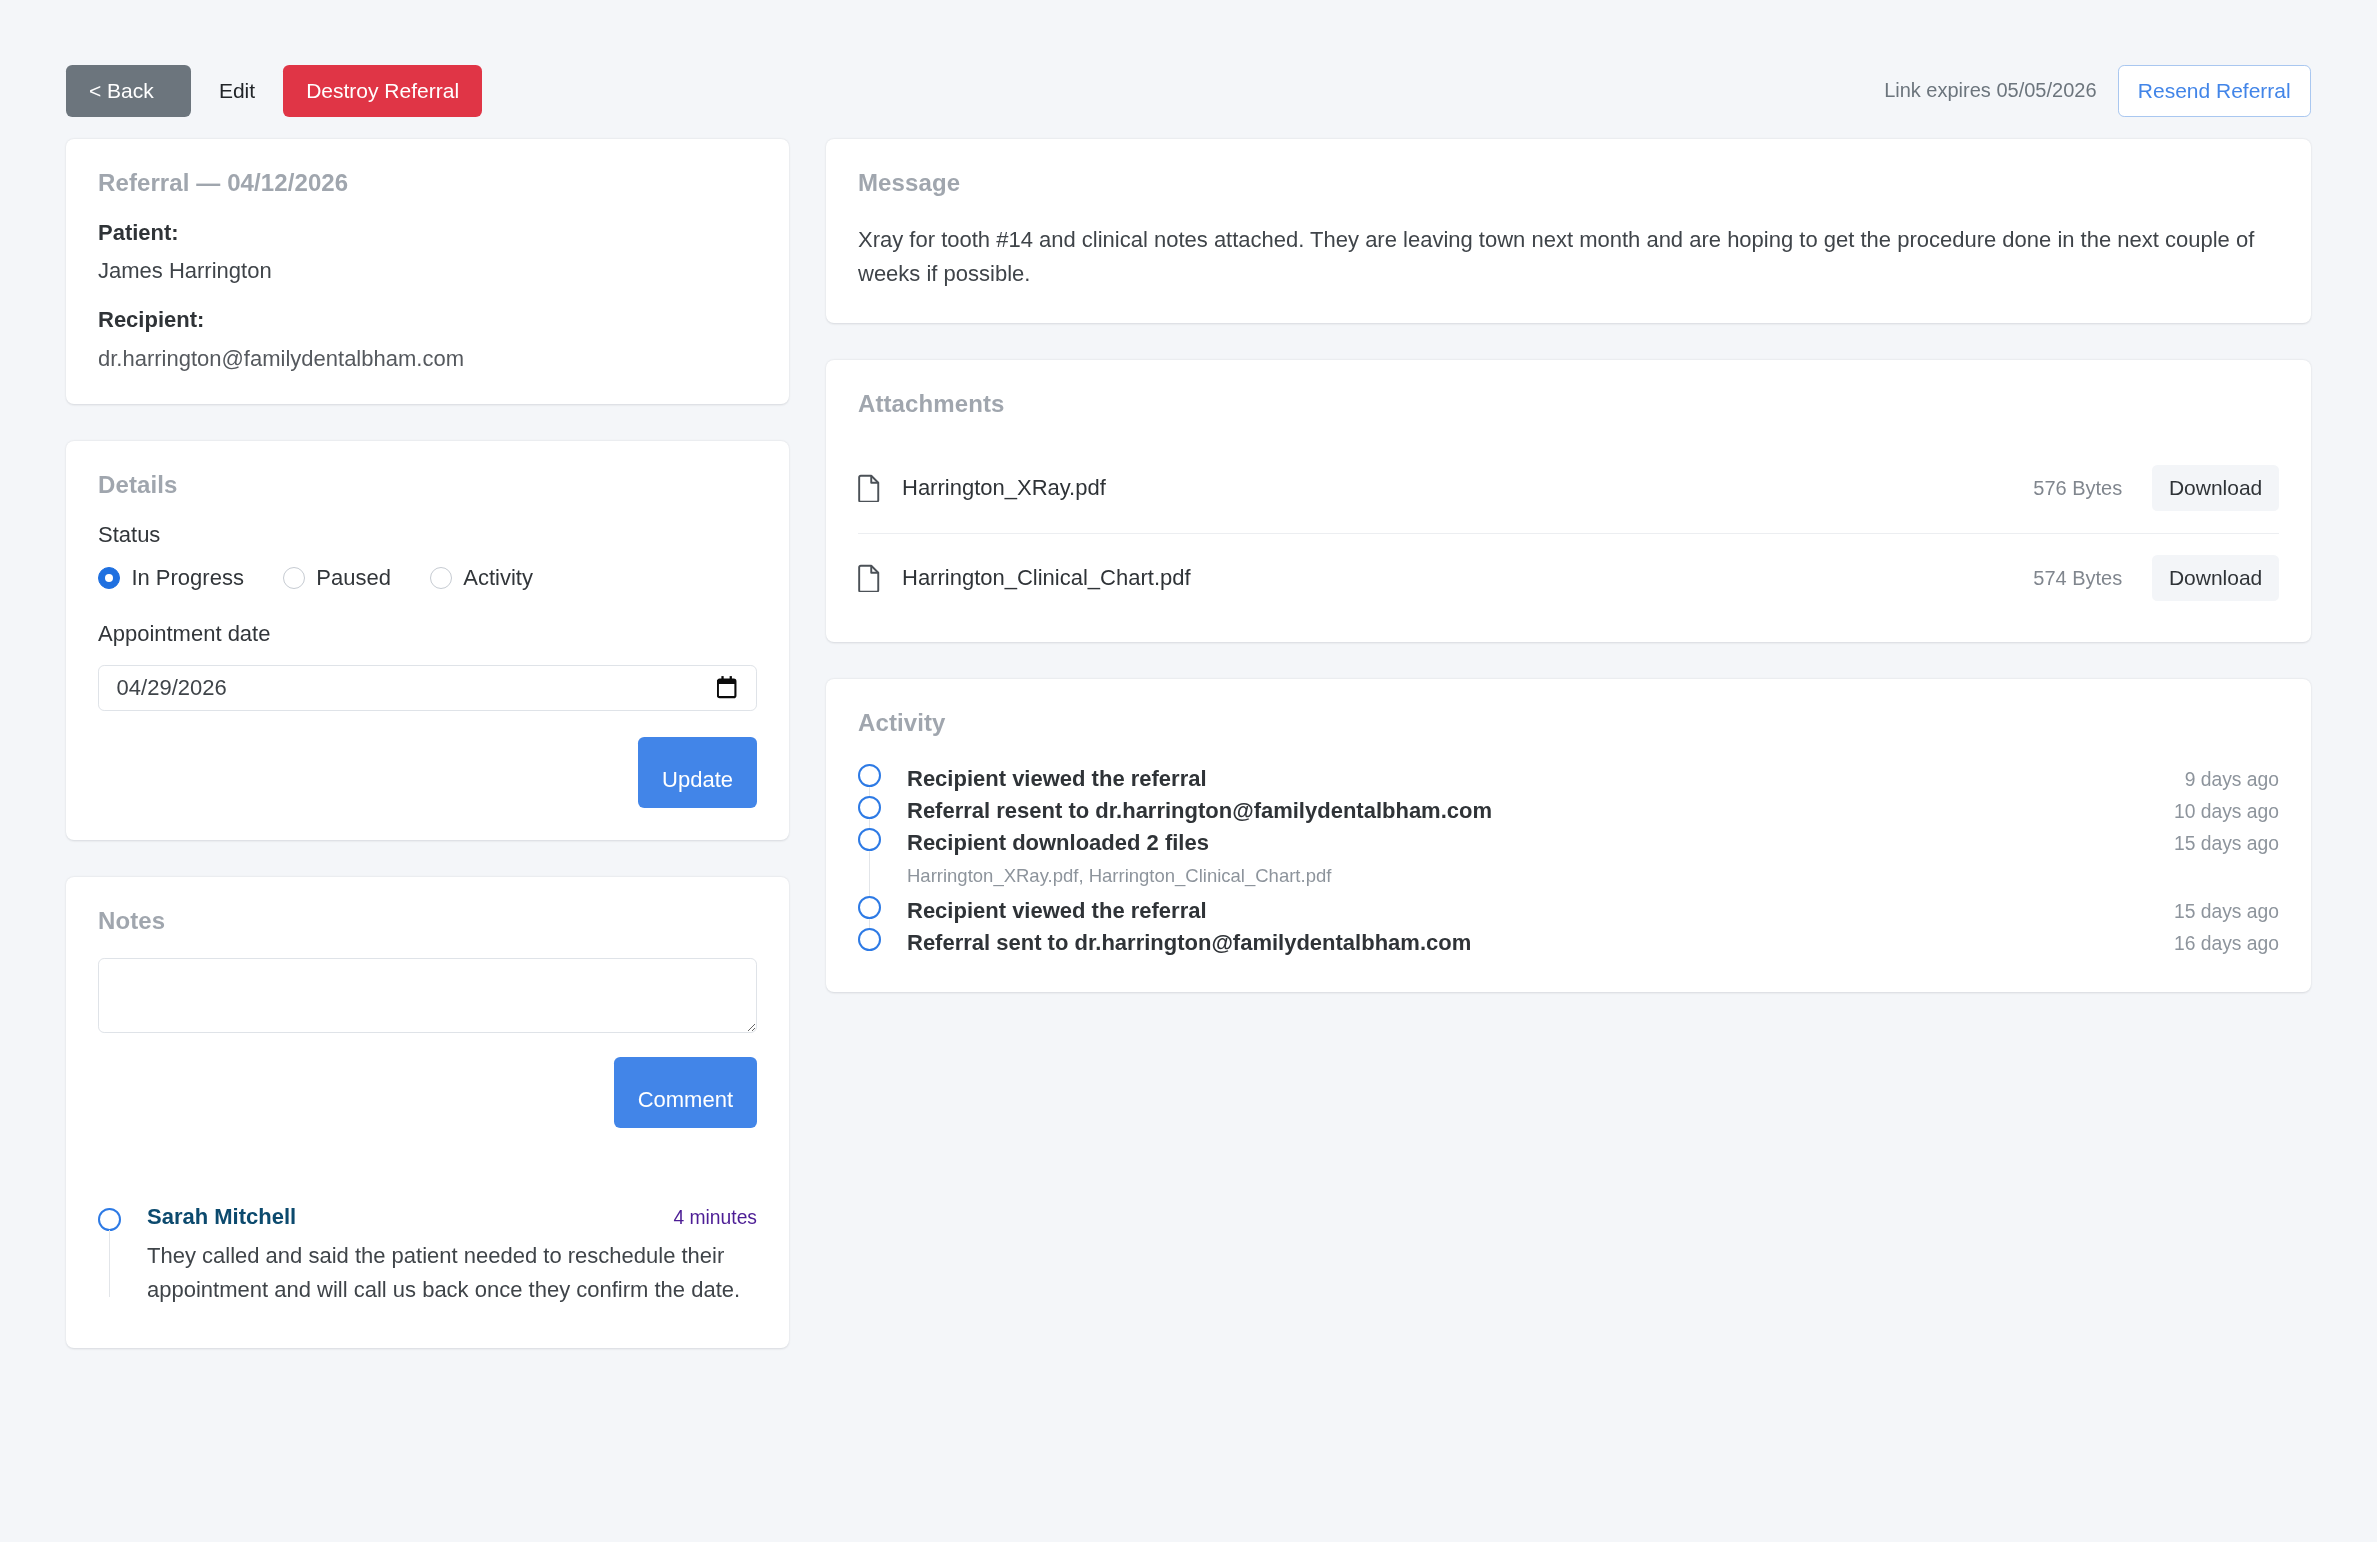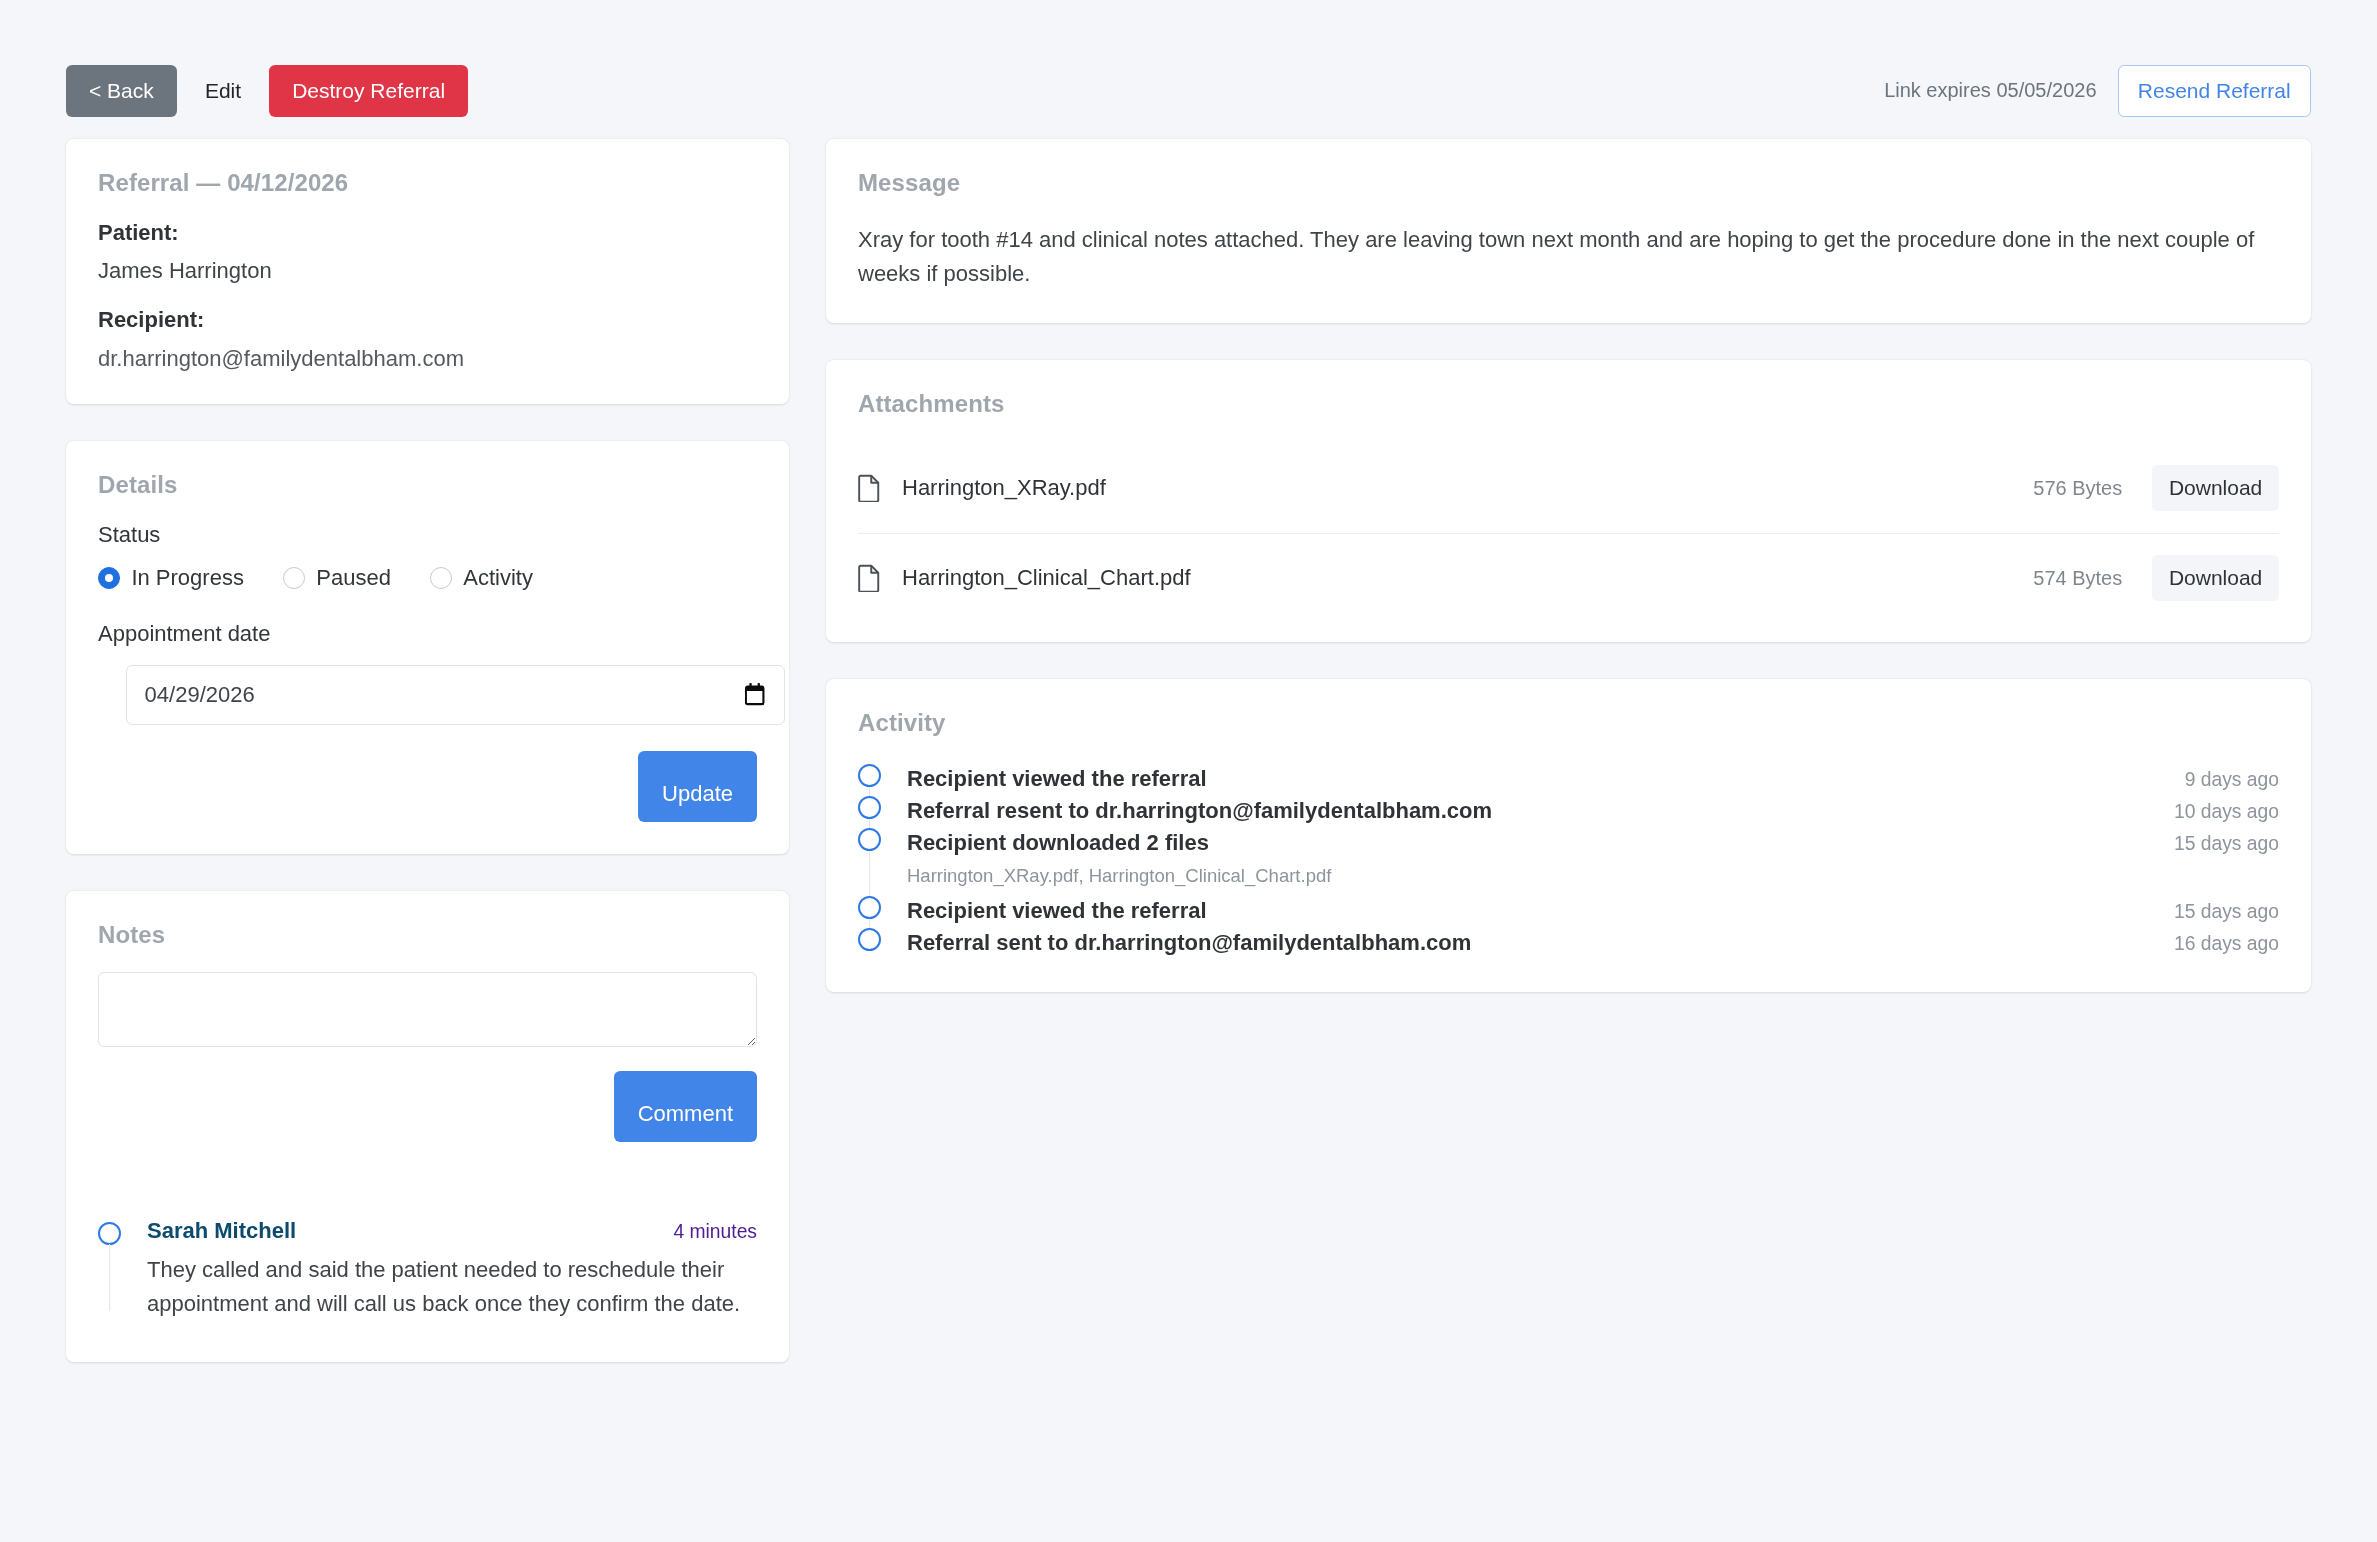--- a/index.html
+++ b/index.html
@@ -26,21 +26,21 @@
     display: flex; align-items: center;
   }
   .btn {
     border: none; border-radius: 6.2px;
     font-family: "Liberation Sans", sans-serif;
     font-size: 21px; line-height: 1;
     cursor: pointer; white-space: nowrap;
   }
   .btn-back {
     background: #6c757d; color: #ffffff;
-    padding: 15px 23px 16px 23px;
+    padding: 15px 37px 16px 23px;
     font-size: 21px;
   }
   .btn-edit {
     background: transparent; color: #212529;
     padding: 15px 19.3px 16px 19.3px;
     margin-left: 8.8px;
     font-size: 21px;
   }
   .btn-destroy {
     background: #dc3545; color: #ffffff;
@@ -140,30 +140,29 @@
     left: 50%; top: 50%;
     width: 8px; height: 8px;
     margin-left: -4px; margin-top: -4px;
     border-radius: 50%;
     background: #ffffff;
   }
   .radio-text { font-size: 22px; color: #32363a; }
 
   .date-field {
     width: 100%;
-    height: 60px;
+    height: 46px;
     border: 0.9px solid #dfe3e8;
     border-radius: 6.2px;
     background: #ffffff;
     display: flex; align-items: center;
     padding: 0 19.3px 0 17.6px;
     font-size: 22px;
     color: #3f4449;
     position: relative;
-    margin-left: 28px;
   }
   .date-value { flex: 1; }
   .cal-icon { width: 19.3px; height: 23px; flex: 0 0 19.3px; }
 
   .btn-row { display: flex; justify-content: flex-end; margin-top: 26px; }
   .btn-primary {
     background: #4285e8; color: #fff;
     border: none; border-radius: 6.2px;
     padding: 30px 24px 15px 24px;
     font-size: 22px;

